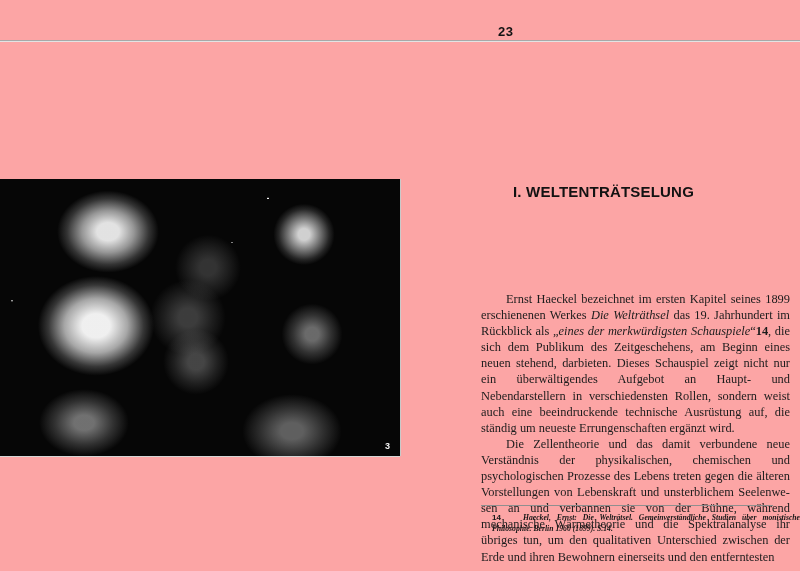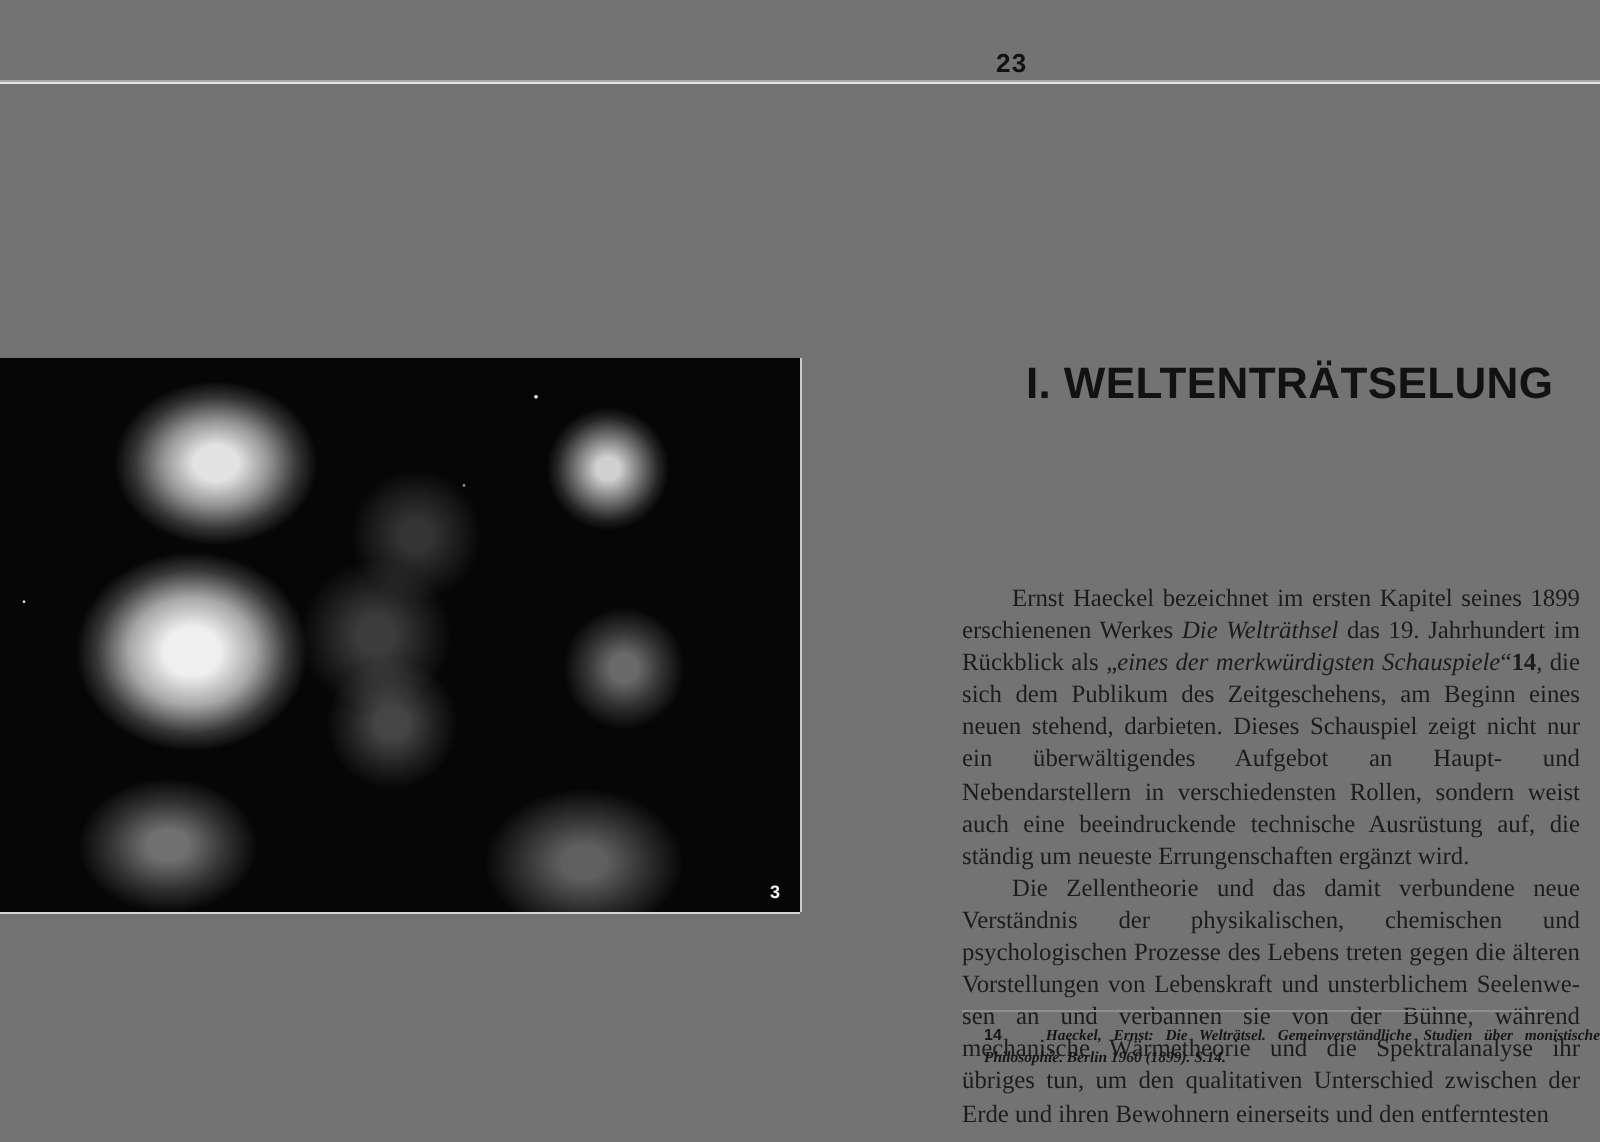--- a/index.html
+++ b/index.html
@@ -4,21 +4,21 @@
 <style>
   html,body{margin:0;padding:0;}
   body{
     width:800px;height:571px;
     background:#ffffff;
     font-family:"Liberation Serif", serif;
     position:relative;
     overflow:hidden;
   }
   .page{
-    position:absolute;left:0;top:0;width:800px;height:571px;background:#737373;
+    position:absolute;left:0;top:0;width:800px;height:571px;background:#fca5a5;
   }
   
   .page-number{
     position:absolute;left:498px;top:24px;
     font-family:"Liberation Sans", sans-serif;
     font-weight:bold;font-size:13px;letter-spacing:0.6px;color:#121212;
   }
   .head-rule{
     position:absolute;left:0;top:40px;width:800px;height:1px;
     background:#a8a8a8;border-bottom:1px solid #e3e3e3;
@@ -50,21 +50,21 @@
   }
   .figure-label{
     position:absolute;right:10px;bottom:5px;
     font-family:"Liberation Sans", sans-serif;
     font-weight:bold;font-size:9px;color:#f2f2f2;
   }
   
   .chapter-title{
     position:absolute;left:513px;top:181px;width:280px;
     font-family:"Liberation Sans", sans-serif;
-    font-weight:bold;font-size:22px;line-height:21px;
+    font-weight:bold;font-size:15px;line-height:21px;
     letter-spacing:0.2px;color:#121212;text-transform:uppercase;
   }
   
   .body-text{
     position:absolute;left:481px;top:291px;width:309px;
     font-family:"Liberation Serif", serif;
     font-size:12.4px;line-height:16.1px;color:#1c1c1c;
     text-align:justify;hyphens:manual;
   }
   .body-text p{margin:0;text-indent:25px;}

